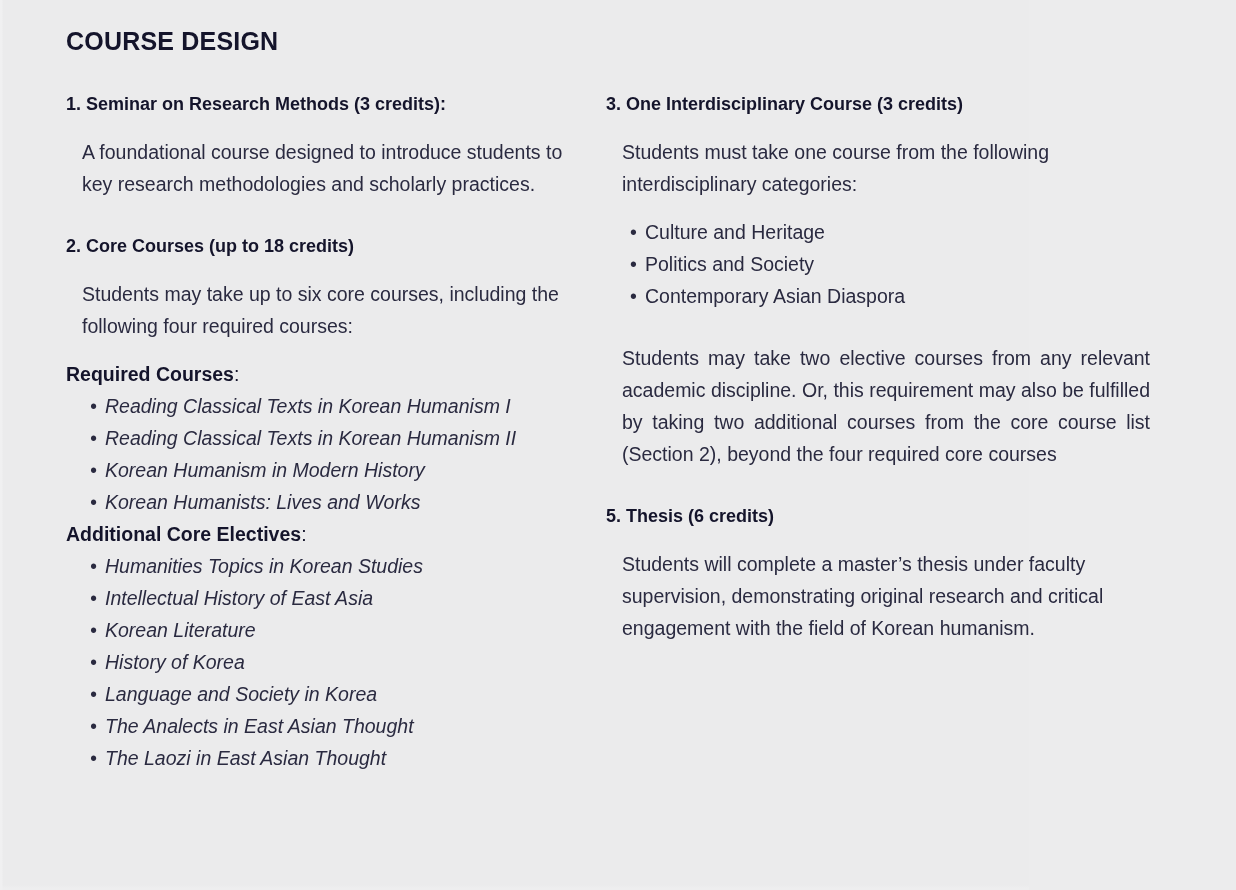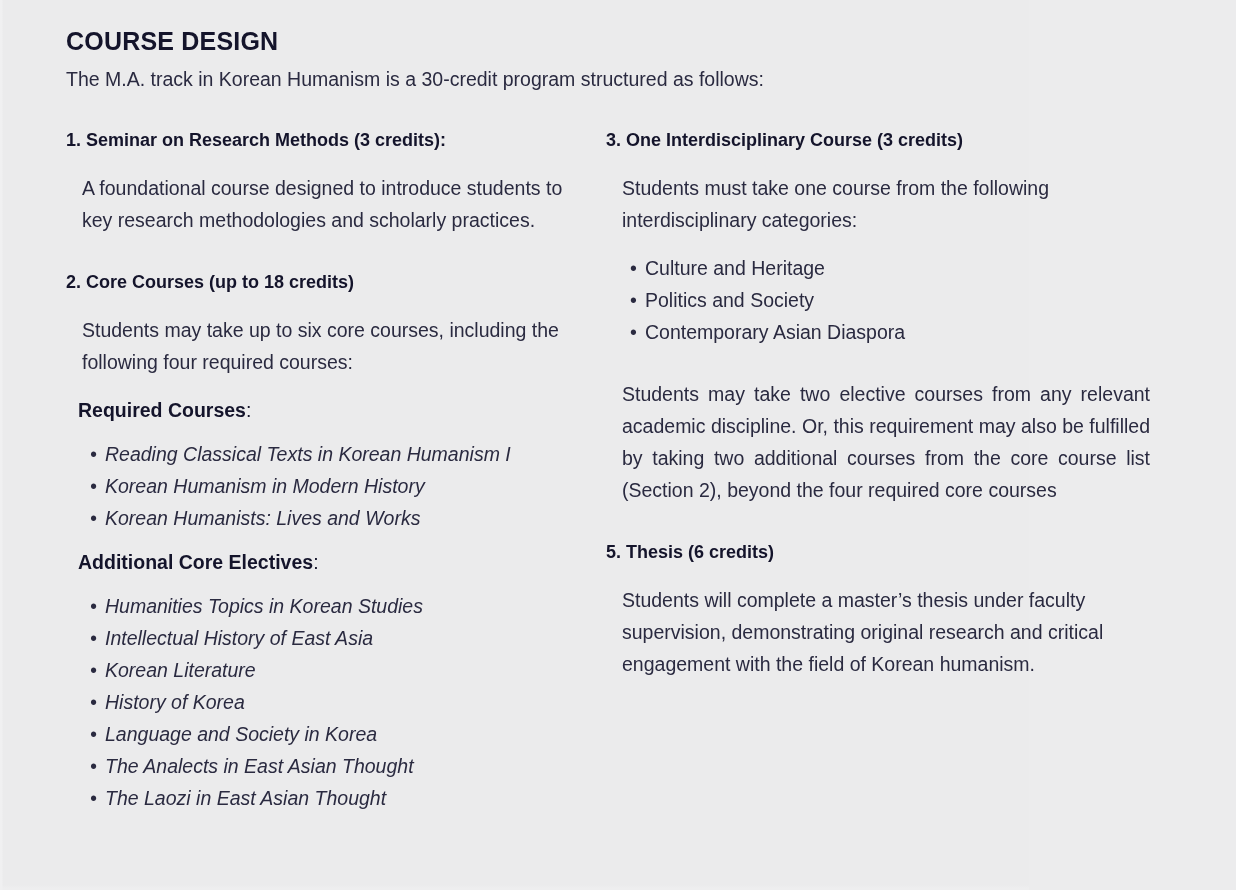--- a/index.html
+++ b/index.html
@@ -70,21 +70,21 @@
     color: #2a2a40;
     margin: 16px;
   }
   .sec-body.justify { text-align: justify; text-justify: inter-word; }
 
   .sub-head {
     font-size: 19.5px;
     font-weight: bold;
     line-height: 32px;
     color: #14142b;
-    margin: 12px;
+    margin: 0;
   }
   .sub-head .plain { font-weight: normal; }
 
   ul.course-list {
     list-style: none;
     margin: 0;
     padding: 0;
   }
   ul.course-list > li {
     font-size: 19.5px;
@@ -108,39 +108,39 @@
   ul.course-list.right-indent > li { padding-left: 39px; }
   ul.course-list.right-indent > li::before { left: 24px; }
 </style>
 </head>
 <body>
 
 <div id="page">
 
   <h1 class="page-title">COURSE DESIGN</h1>
 
-  <p class="page-intro">The M.A. track in Korean Humanism is a 30-credit program structured as follows:</p>
 
   <div class="columns">
 
     <div class="col-left">
 
       <div class="section">
         <p class="sec-head">1. Seminar on Research Methods (3 credits):</p>
         <p class="sec-body">A foundational course designed to introduce students to key research methodologies and scholarly practices.</p>
       </div>
 
       <div class="section">
         <p class="sec-head">2. Core Courses (up to 18 credits)</p>
         <p class="sec-body">Students may take up to six core courses, including the following four required courses:</p>
 
         <p class="sub-head"><span>Required Courses</span><span class="plain">:</span></p>
 
         <ul class="course-list italic">
           <li>Reading Classical Texts in Korean Humanism I</li>
+          <li>Reading Classical Texts in Korean Humanism II</li>
           <li>Korean Humanism in Modern History</li>
           <li>Korean Humanists: Lives and Works</li>
         </ul>
 
         <p class="sub-head"><span>Additional Core Electives</span><span class="plain">:</span></p>
 
         <ul class="course-list italic">
           <li>Humanities Topics in Korean Studies</li>
           <li>Intellectual History of East Asia</li>
           <li>Korean Literature</li>

